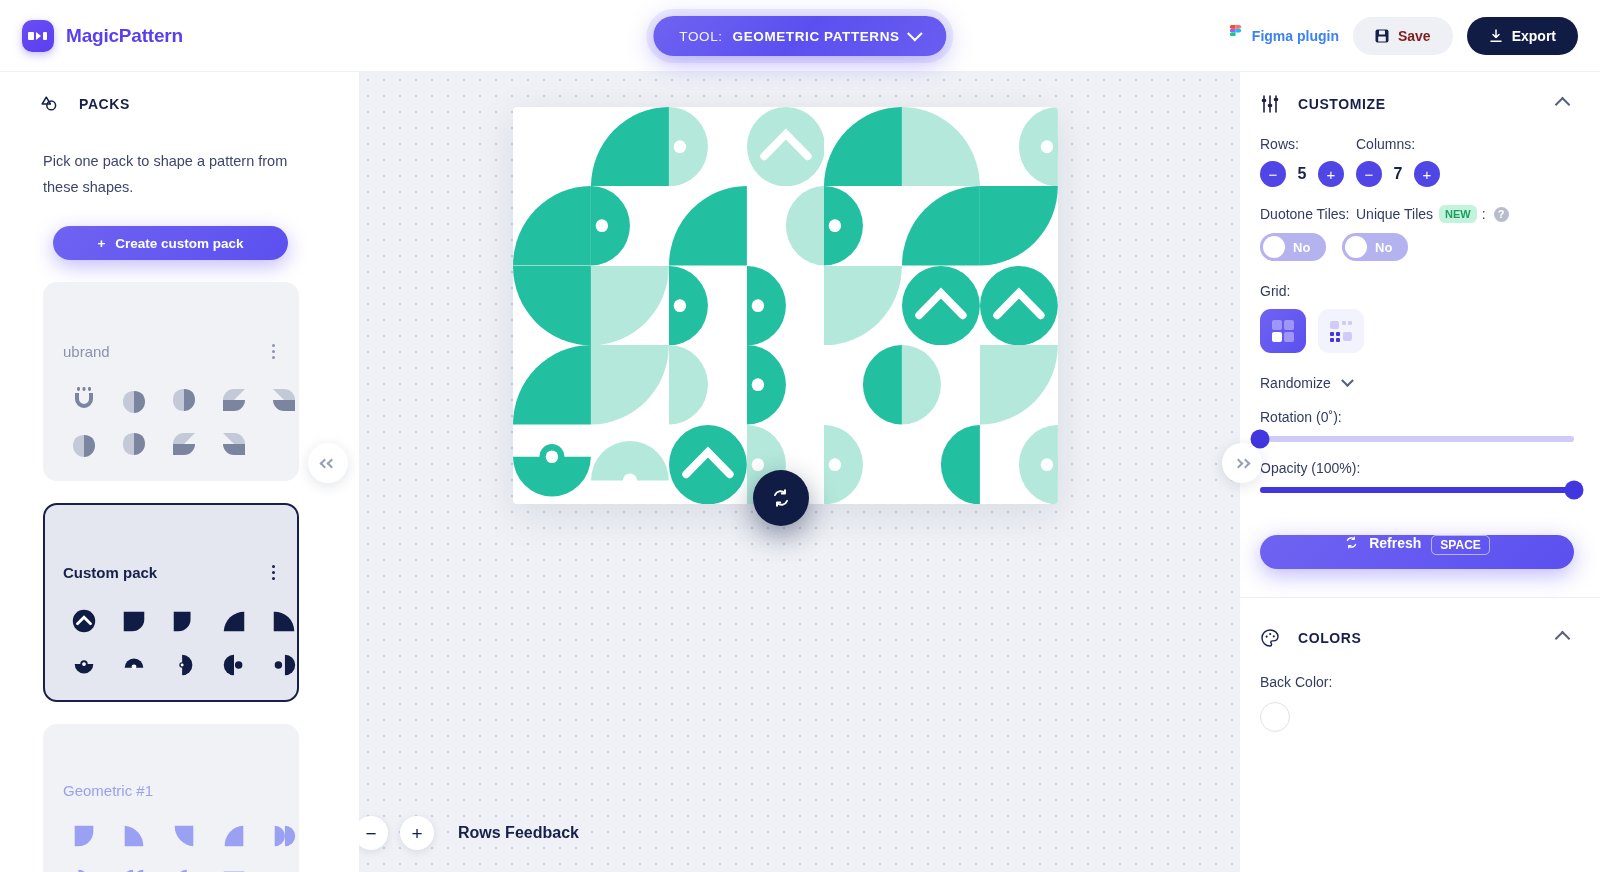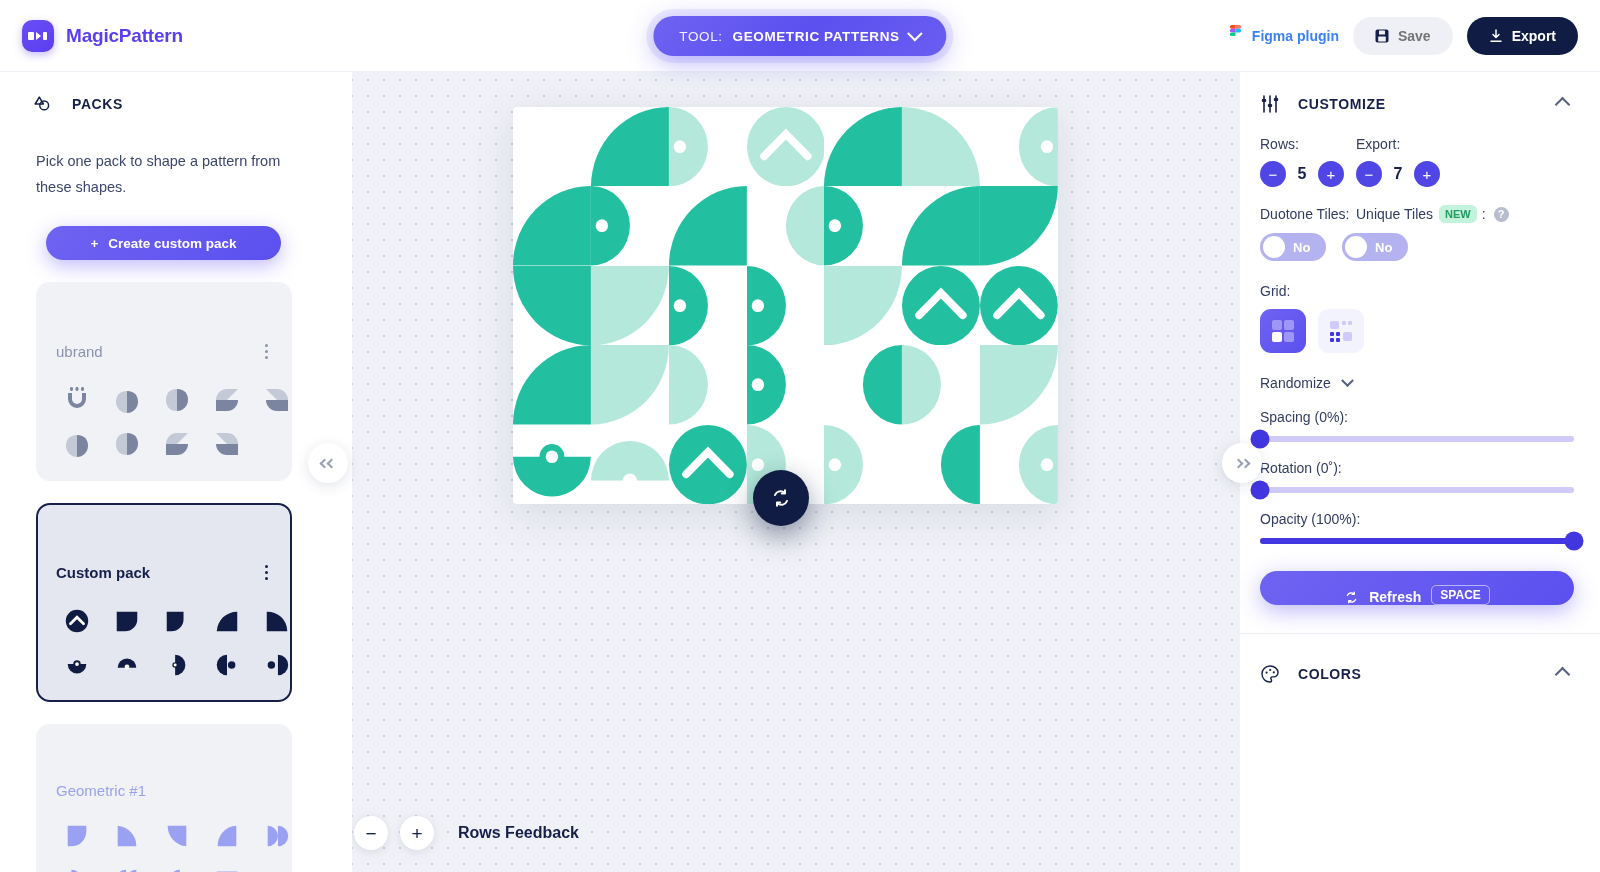--- a/index.html
+++ b/index.html
@@ -38,31 +38,31 @@
   .tool-pill .tlabel { font-weight: normal; opacity: .92; }
   .chev-d { width: 11px; height: 11px; border-right: 2px solid #fff; border-bottom: 2px solid #fff;
             transform: rotate(45deg) translate(-2px,-2px); }
 
   .top-right { margin-left: auto; display: flex; align-items: center; gap: 14px; padding-right: 22px; }
   .figma-btn { display: flex; align-items: center; gap: 9px; font-size: 14px; font-weight: bold;
                color: #3b82f6; cursor: pointer; }
   .btn-save {
     height: 38px; padding: 0 22px; border-radius: 19px; background: #eef0f6;
     display: flex; align-items: center; gap: 9px; font-size: 14px; font-weight: bold;
-    color: #737373; cursor: pointer; border: none;
+    color: #7f1d1d; cursor: pointer; border: none;
   }
   .btn-export {
     height: 38px; padding: 0 22px; border-radius: 19px; background: #101c43;
     display: flex; align-items: center; gap: 9px; font-size: 14px; font-weight: bold;
     color: #fff; cursor: pointer; border: none;
   }
 
   
   .sidebar {
-    position: absolute; top: 72px; left: 0; width: 352px; height: 800px;
+    position: absolute; top: 72px; left: 7px; width: 352px; height: 800px;
     background: #ffffff; overflow: hidden; z-index: 20;
   }
   .packs-head { display: flex; align-items: center; gap: 20px; padding: 22px 0 0 32px; }
   .packs-title { font-size: 14px; font-weight: bold; letter-spacing: .6px; color: #17204a; }
   .packs-desc { padding: 34px 36px 0 36px; font-size: 14.5px; line-height: 26px; color: #3d466b; }
   .create-btn {
     margin: 26px 0 0 46px; width: 235px; height: 34px; border-radius: 17px;
     background: linear-gradient(135deg,#6f63f2,#5b50ef);
     color:#fff; font-size:13.5px; font-weight:bold; display:flex; align-items:center;
     justify-content:center; gap:10px; cursor:pointer; border:none;
@@ -162,23 +162,23 @@
                 transform: rotate(45deg) translate(-2px,-2px); }
 
   .sliderblk { margin-top:18px; }
   .track { position:relative; height:6px; border-radius:3px; background:#cfcaf8; margin-top:11px; }
   .fill { position:absolute; left:0; top:0; height:6px; border-radius:3px; background:#4136e0; }
   .thumb { position:absolute; top:50%; width:19px; height:19px; border-radius:50%;
            background:#4136e0; transform:translate(-50%,-50%); cursor:pointer; }
   .thumb.halo { box-shadow: 0 0 0 5px rgba(116,147,230,.45); }
 
   .refresh-btn {
-    margin-top:27px; width:100%; height:34px; border-radius:17px;
+    margin-top:42px; width:100%; height:34px; border-radius:17px;
     background: linear-gradient(135deg,#6f63f2,#5b50ef); color:#fff; border:none;
-    display:flex; align-items:flex-end; justify-content:center; gap:10px;
+    display:flex; align-items:flex-start; justify-content:center; gap:10px;
     font-size:14px; font-weight:bold; cursor:pointer;
     box-shadow:0 6px 22px rgba(99,86,242,.42);
   }
   .kbd { border:1px solid rgba(255,255,255,.55); border-radius:5px; padding:2px 8px;
          font-size:12px; font-weight:bold; }
   .divider { height:1px; background:#eceef4; margin-top:28px; }
   .swatch { width:30px; height:30px; border-radius:50%; background:#fff;
             border:1px solid #dfe2ea; margin-top:12px; cursor:pointer; }
   svg { display:block; }
 </style>
@@ -754,21 +754,21 @@
       <div class="rowcol">
         <div class="rc-col">
           <div class="lbl">Rows:</div>
           <div class="stepper">
             <button class="round-btn">−</button>
             <span class="stepval">5</span>
             <button class="round-btn">+</button>
           </div>
         </div>
         <div class="rc-col">
-          <div class="lbl">Export:</div>
+          <div class="lbl">Columns:</div>
           <div class="stepper">
             <button class="round-btn">−</button>
             <span class="stepval">7</span>
             <button class="round-btn">+</button>
           </div>
         </div>
       </div>
 
       <div class="toggles-lbl">
         <span class="lbl" style="width:96px">Duotone Tiles:</span>
@@ -812,27 +812,20 @@
           </svg>
         </div>
       </div>
 
       <div class="randomize">
         <span class="lbl">Randomize</span>
         <span class="rand-caret"></span>
       </div>
 
 
-      <div class="sliderblk">
-        <div class="lbl">Spacing (0%):</div>
-        <div class="track">
-          <div class="fill" style="width:0%"></div>
-          <div class="thumb" style="left:0%"></div>
-        </div>
-      </div>
 
       <div class="sliderblk">
         <div class="lbl">Rotation (0˚):</div>
         <div class="track">
           <div class="fill" style="width:0%"></div>
           <div class="thumb" style="left:0%"></div>
         </div>
       </div>
 
       <div class="sliderblk">
@@ -864,15 +857,19 @@
           <path d="M10 2a8 8 0 0 0 0 16c1.1 0 1.6-.7 1.6-1.5 0-.9-.8-1.3-.8-2.2 0-.8.6-1.4 1.5-1.4h1.4A4.3 4.3 0 0 0 18 8.6C18 4.9 14.4 2 10 2z" fill="none" stroke="#17204a" stroke-width="1.4"></path>
           <circle cx="6.6" cy="8.6" r="1.1" fill="#17204a"></circle>
           <circle cx="10.2" cy="6" r="1.1" fill="#17204a"></circle>
           <circle cx="13.8" cy="8.3" r="1.1" fill="#17204a"></circle>
         </svg>
       </span>
       <span class="sect-title">COLORS</span>
       <span class="sect-caret"></span>
     </div>
 
+    <div class="panel-body">
+      <div class="lbl" style="margin-top:26px">Back Color:</div>
+      <div class="swatch"></div>
+    </div>
   </div>
 
 </div>
 
 </body></html>

